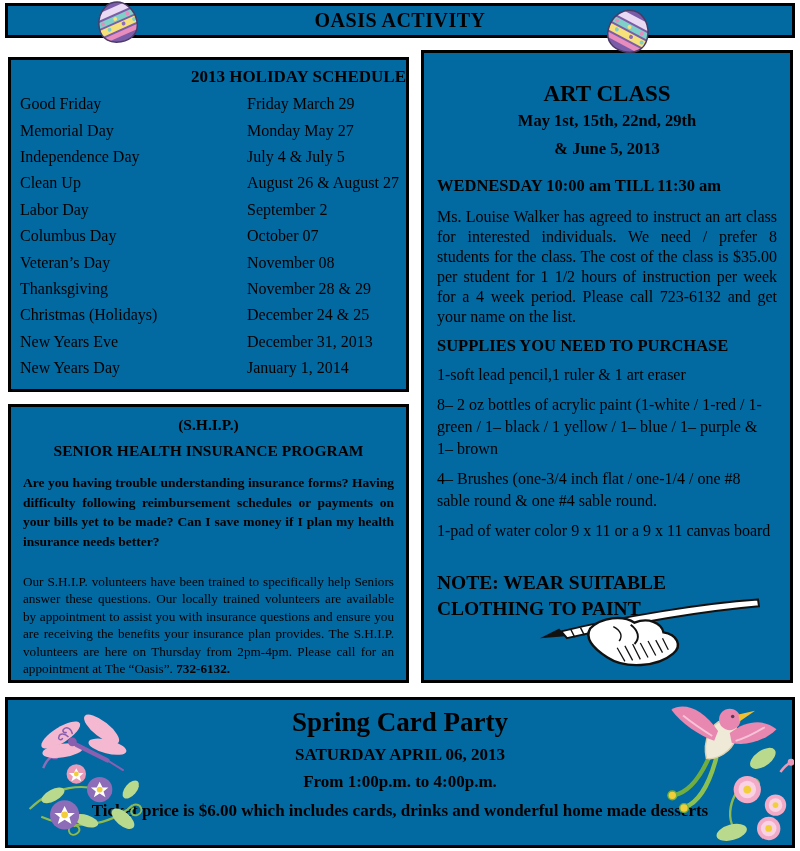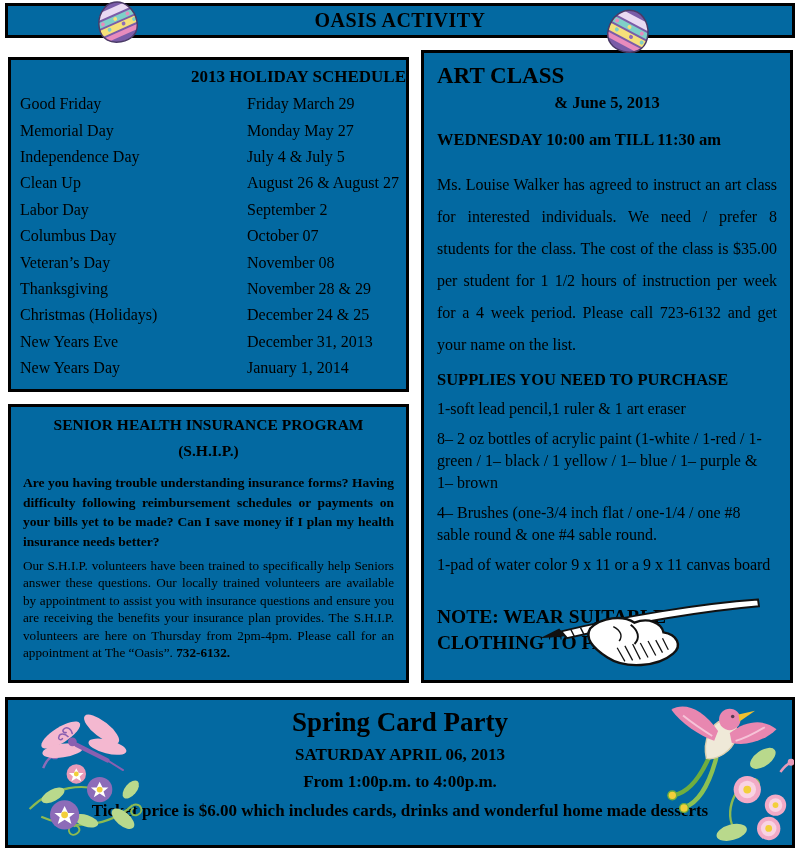--- a/index.html
+++ b/index.html
@@ -16,29 +16,29 @@
 
   
   #holiday-box{left:8px;top:57px;width:401px;height:335px;padding:4px 0 0 0;}
   .holiday-title{text-align:right;font-weight:bold;font-size:17px;margin:3px 0 4px 0;}
   .holiday-row{display:grid;grid-template-columns:215px 1fr;padding-left:9px;font-size:16px;height:26.4px;align-items:center;gap:12px;}
 
   
   #ship-box{left:8px;top:404px;width:401px;height:279px;padding:5px 12px;}
   .ship-title{text-align:center;font-weight:bold;font-size:15.5px;line-height:26px;}
   .ship-intro{font-weight:bold;font-size:13.5px;line-height:19.5px;text-align:justify;margin-top:9px;}
-  .ship-body{font-size:13.2px;line-height:17.4px;text-align:justify;margin-top:6px;}
+  .ship-body{font-size:13.2px;line-height:17.4px;text-align:justify;margin-top:22px;}
   .phone{font-weight:bold;}
 
   
   #art-box{left:421px;top:50px;width:372px;height:633px;padding:8px 13px;}
-  .art-title{text-align:left;font-weight:bold;font-size:23px;margin-top:2px;}
+  .art-title{text-align:center;font-weight:bold;font-size:23px;margin-top:20px;}
   .art-dates{text-align:center;font-weight:bold;font-size:16.5px;line-height:28px;}
   .art-time{font-weight:bold;font-size:16.5px;margin-top:13px;}
-  .art-desc{font-size:16px;line-height:32px;text-align:justify;margin-top:19px;}
+  .art-desc{font-size:16px;line-height:20px;text-align:justify;margin-top:11px;}
   .supplies-title{font-weight:bold;font-size:16.5px;margin-top:9px;}
   .supply-item{font-size:16px;line-height:22px;margin-top:8px;}
   .art-note{font-weight:bold;font-size:19.5px;line-height:26px;margin-top:28px;}
   .hand-art{position:absolute;right:16px;bottom:6px;}
 
   
   #banner-box{left:5px;top:697px;width:790px;height:151px;text-align:center;padding-top:7px;}
   .banner-title{font-weight:bold;font-size:27px;}
   .banner-line{font-weight:bold;font-size:17px;margin-top:7px;}
   .banner-details{font-weight:bold;font-size:17px;margin-top:7px;width:660px;margin-left:auto;margin-right:auto;line-height:23px;}
@@ -148,33 +148,34 @@
         <span>December 31, 2013</span>
       </div>
     <div class="holiday-row">
         <span>New Years Day</span>
         <span>January 1, 2014</span>
       </div>
   </div>
 
   <div class="box" id="ship-box">
     <div class="ship-title">
+      <div>(S.H.I.P.)</div>
       <div>SENIOR HEALTH INSURANCE PROGRAM</div>
-      <div>(S.H.I.P.)</div>
     </div>
     <div class="ship-intro">Are you having trouble understanding insurance forms? Having difficulty following reimbursement schedules or payments on your bills yet to be made?  Can I save money if I plan my health insurance needs better?</div>
     <div class="ship-body">
       <span>Our S.H.I.P. volunteers have been trained to specifically help Seniors answer these questions.  Our locally trained volunteers are available by appointment to assist you with insurance questions and ensure you are receiving the benefits your insurance plan provides.  The S.H.I.P. volunteers are here on Thursday from 2pm-4pm.  Please call for an appointment at The “Oasis”.</span>
       <span class="phone">732-6132.</span>
     </div>
   </div>
 
   <div class="box" id="art-box">
     <div class="art-title">ART CLASS</div>
     <div class="art-dates">
+      <div>May 1st, 15th, 22nd, 29th</div>
       <div>&amp; June 5, 2013</div>
     </div>
     <div class="art-time">WEDNESDAY 10:00 am TILL 11:30 am</div>
     <div class="art-desc">Ms. Louise Walker has agreed to instruct an art class for interested individuals. We need / prefer 8 students for the class. The cost of the class is $35.00 per student for 1 1/2 hours of instruction per week for a 4 week period. Please call 723-6132 and get your name on the list.</div>
     <div class="supplies-title">SUPPLIES YOU NEED TO PURCHASE</div>
     <div class="supply-item">1-soft lead pencil,1 ruler &amp; 1 art eraser</div>
     <div class="supply-item">8– 2 oz bottles of acrylic paint (1-white / 1-red / 1-green / 1– black / 1 yellow / 1– blue / 1– purple &amp; 1– brown</div>
     <div class="supply-item">4– Brushes (one-3/4 inch flat / one-1/4 / one #8 sable round &amp; one #4 sable round.</div>
     <div class="supply-item">1-pad of water color 9 x 11 or a 9 x 11 canvas board</div>
     <div class="art-note">NOTE: WEAR SUITABLE CLOTHING TO PAINT</div>

